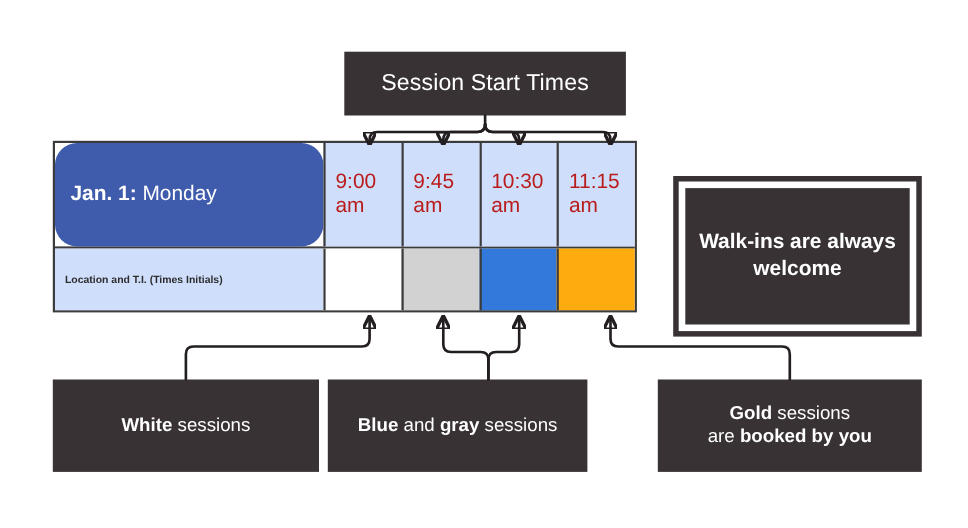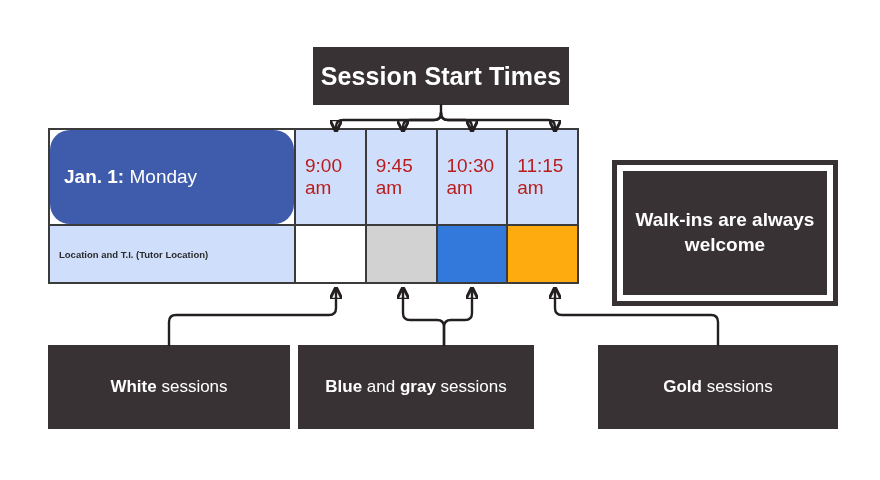--- a/index.html
+++ b/index.html
@@ -35,22 +35,22 @@
     box-sizing: border-box;
     line-height: 1.22;
   }
 
   
   #title-box {
     left: 313px;
     top: 47px;
     width: 256px;
     height: 58px;
-    font-size: 25px;
-    font-weight: bold;
+    font-size: 21px;
+    font-weight: normal;
     letter-spacing: .1px;
   }
 
   
   #walkins-outer {
     position: absolute;
     left: 612px;
     top: 134px;
     width: 226px;
     height: 146px;
@@ -210,21 +210,21 @@
         <span>am</span>
       </div>
       <div class="time-cell">
         <span>11:15</span>
         <span>am</span>
       </div>
     </div>
 
     <div class="row" id="row-slots">
       <div class="loc-cell">
-        <span>Location and T.I. (Tutor Location)</span>
+        <span>Location and T.I. (Times Initials)</span>
       </div>
       <div class="slot-cell slot-white"></div>
       <div class="slot-cell slot-gray"></div>
       <div class="slot-cell slot-blue"></div>
       <div class="slot-cell slot-gold"></div>
     </div>
   </div>
 
   <div class="dark-box legend-box" id="legend-0">
     <div>
@@ -234,20 +234,21 @@
 
   <div class="dark-box legend-box" id="legend-1">
     <div>
       <span class="ln"><b>Blue</b><span> and </span><b>gray</b><span> sessions</span></span>
     </div>
   </div>
 
   <div class="dark-box legend-box" id="legend-2">
     <div>
       <span class="ln"><b>Gold</b><span> sessions</span></span>
+      <span class="ln"><span>are </span><b>booked by you</b></span>
     </div>
   </div>
 
   <svg id="connectors" viewBox="0 0 880 480">
     <defs>
       <marker id="arrowhead" viewBox="0 0 10 10" refX="8.2" refY="5" markerWidth="5.2" markerHeight="5.2" orient="auto-start-reverse">
         <path d="M 0 0 L 10 5 L 0 10 z" fill="#231f20" stroke="none"></path>
       </marker>
     </defs>
 

